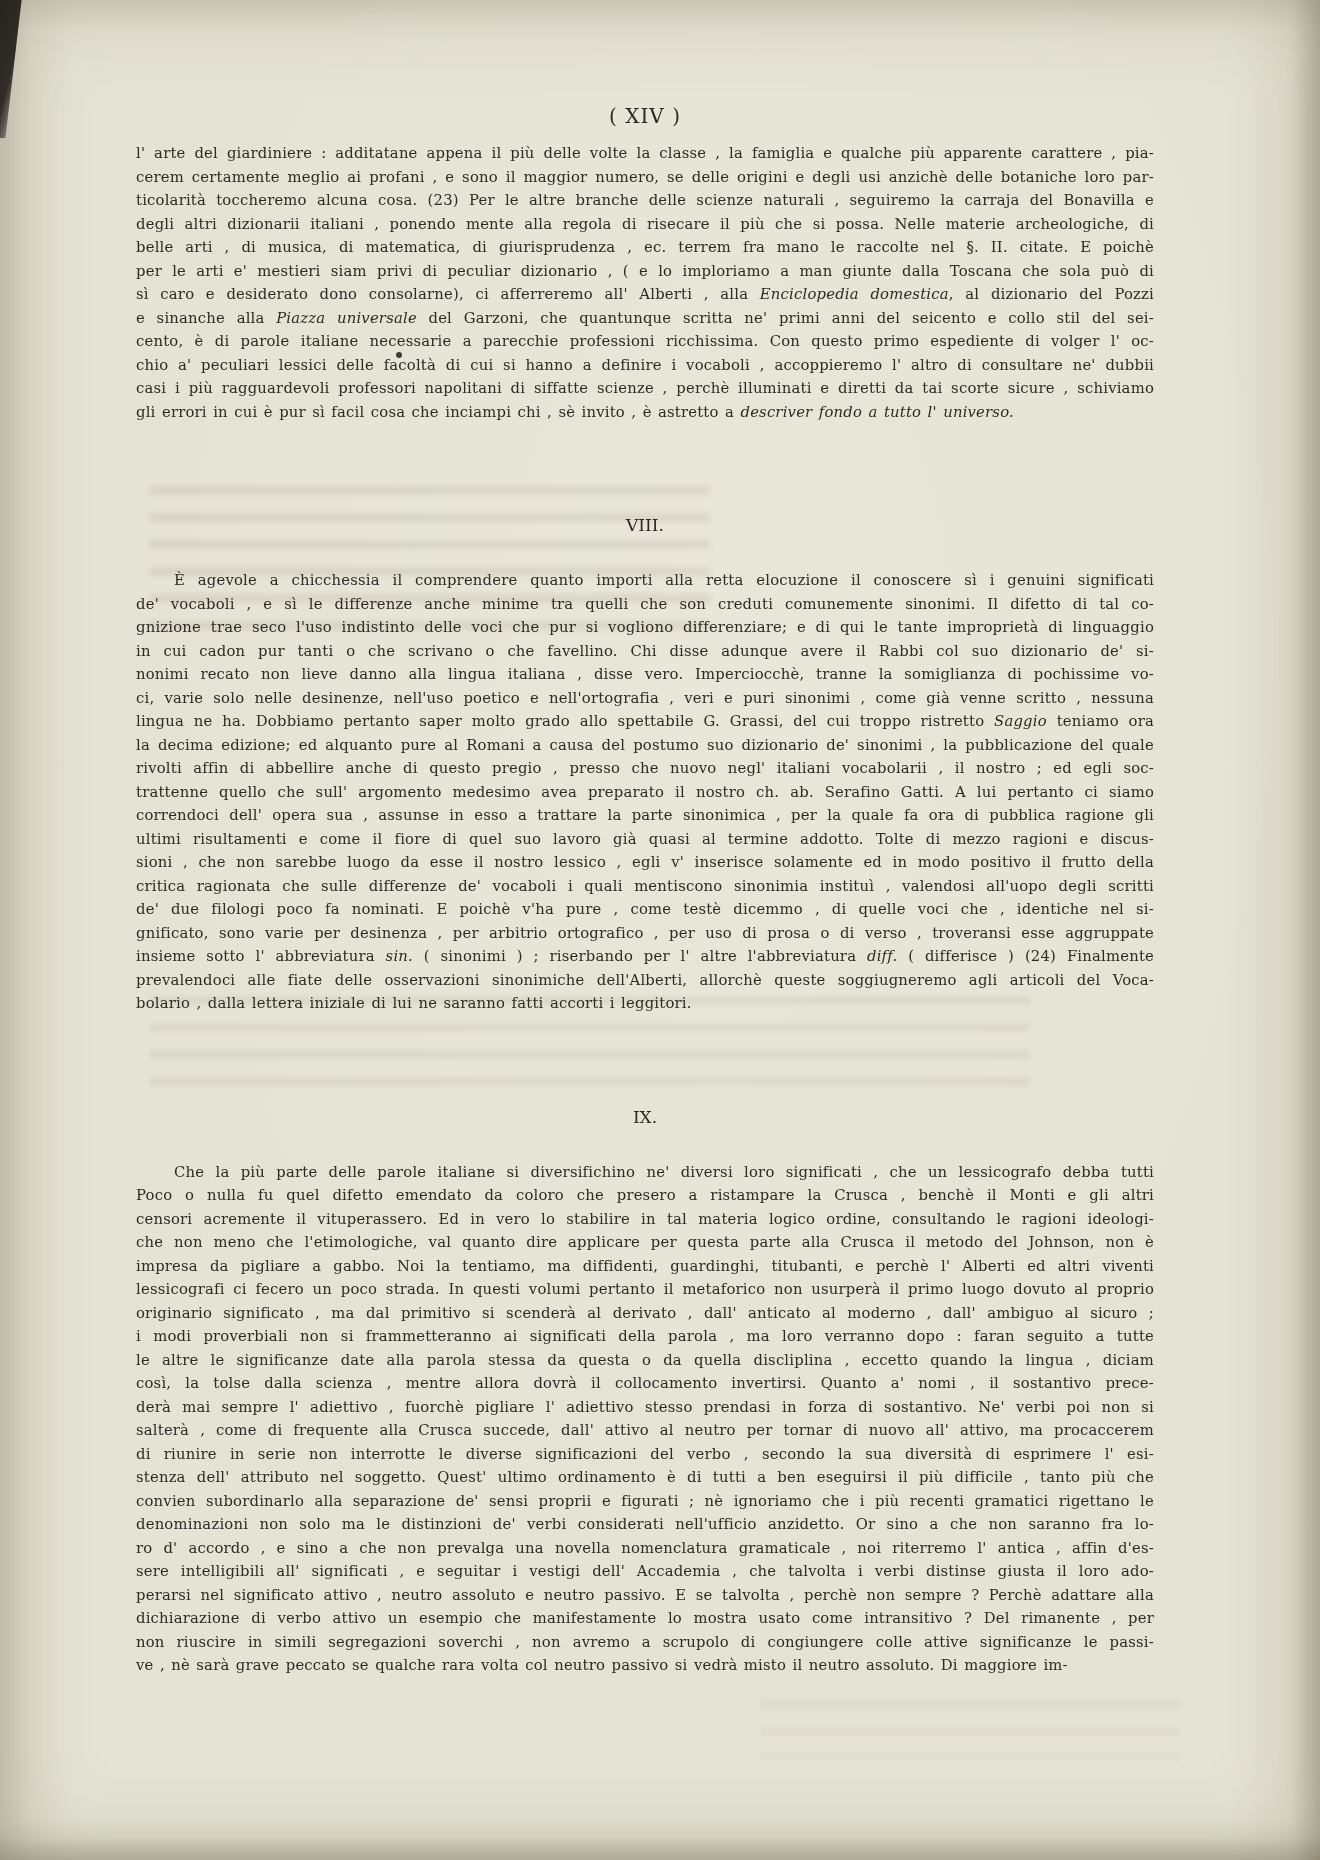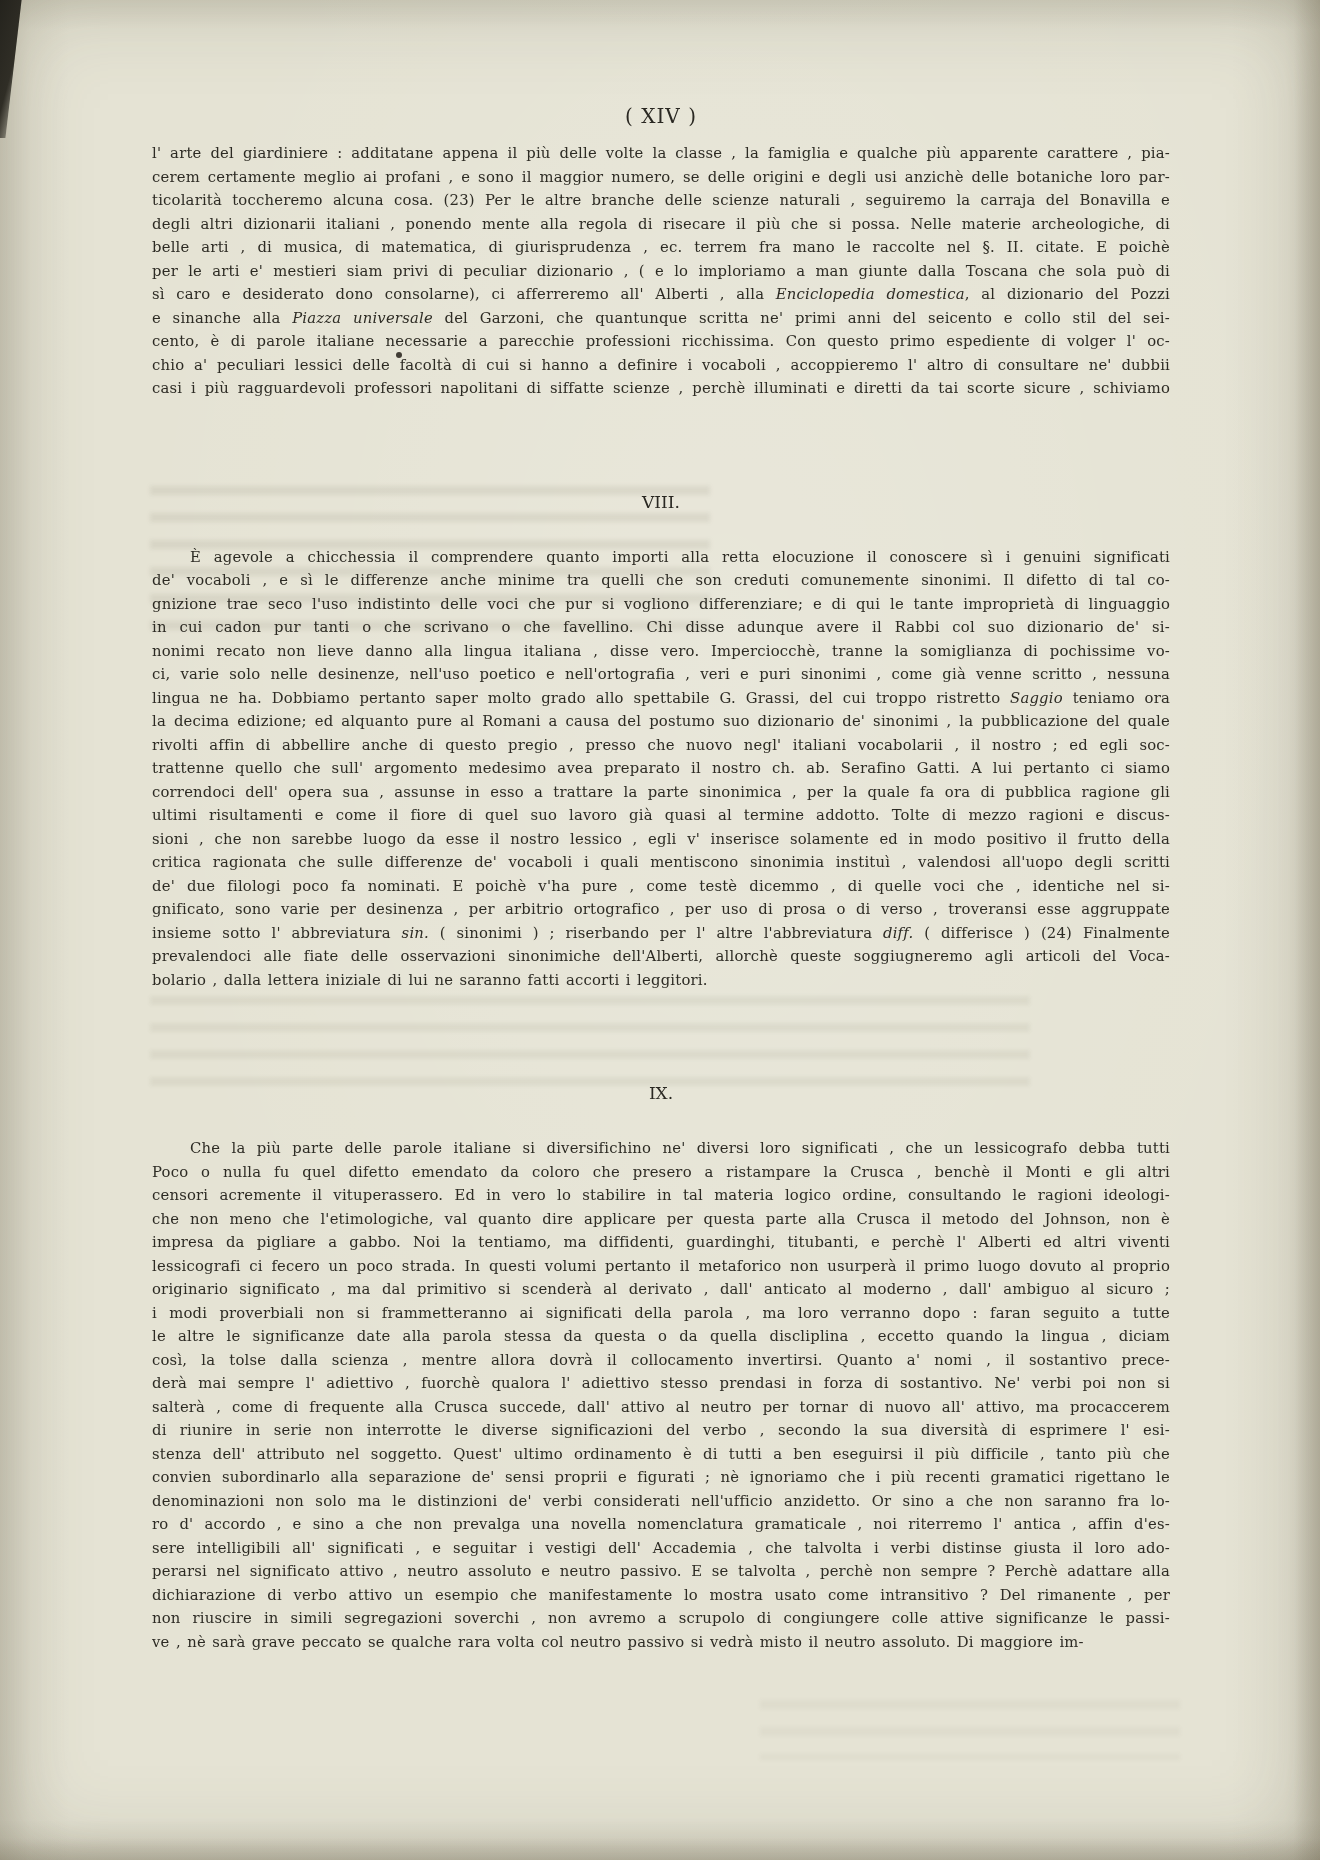--- a/index.html
+++ b/index.html
@@ -39,21 +39,21 @@
     pointer-events:none;
   }
   .bleed.a{left:150px;top:486px;width:560px;height:158px;}
   .bleed.b{left:150px;top:996px;width:880px;height:96px;opacity:.8;}
   .bleed.c{left:760px;top:1700px;width:420px;height:60px;opacity:.5;}
   .ink-dot{
     position:absolute;left:396px;top:352px;width:6px;height:6px;border-radius:50%;
     background:#221f17;opacity:.85;
   }
   .text-block{
-    position:absolute;left:140px;top:103px;width:1042px;
+    position:absolute;left:124px;top:103px;width:1042px;
   }
   .page-header{
     text-align:center;
     font-size:20px;line-height:26px;
     letter-spacing:1px;
     margin-bottom:12px;
     color:#2a2822;
   }
   .section-heading{
     text-align:center;
@@ -96,20 +96,21 @@
         <div class="text-line">cerem certamente meglio ai profani , e sono il maggior numero, se delle origini e degli usi anzichè delle botaniche loro par-</div>
         <div class="text-line">ticolarità toccheremo alcuna cosa. (23) Per le altre branche delle scienze naturali , seguiremo la carraja del Bonavilla e</div>
         <div class="text-line">degli altri dizionarii italiani , ponendo mente alla regola di risecare il più che si possa. Nelle materie archeologiche, di</div>
         <div class="text-line">belle arti , di musica, di matematica, di giurisprudenza , ec. terrem fra mano le raccolte nel §. II. citate. E poichè</div>
         <div class="text-line">per le arti e' mestieri siam privi di peculiar dizionario , ( e lo imploriamo a man giunte dalla Toscana che sola può di</div>
         <div class="text-line"><span>sì caro e desiderato dono consolarne), ci afferreremo all' Alberti , alla </span><span class="it">Enciclopedia domestica</span><span>, al dizionario del Pozzi</span></div>
         <div class="text-line"><span>e sinanche alla </span><span class="it">Piazza universale</span><span> del Garzoni, che quantunque scritta ne' primi anni del seicento e collo stil del sei-</span></div>
         <div class="text-line">cento, è di parole italiane necessarie a parecchie professioni ricchissima. Con questo primo espediente di volger l' oc-</div>
         <div class="text-line">chio a' peculiari lessici delle facoltà di cui si hanno a definire i vocaboli , accoppieremo l' altro di consultare ne' dubbii</div>
         <div class="text-line">casi i più ragguardevoli professori napolitani di siffatte scienze , perchè illuminati e diretti da tai scorte sicure , schiviamo</div>
+        <div class="text-line last-line"><span>gli errori in cui è pur sì facil cosa che inciampi chi , sè invito , è astretto a </span><span class="it">descriver fondo a tutto l' universo.</span></div>
       </div>
       <div class="section-heading">VIII.</div>
       <div class="paragraph">
         <div class="text-line indent">È agevole a chicchessia il comprendere quanto importi alla retta elocuzione il conoscere sì i genuini significati</div>
         <div class="text-line">de' vocaboli , e sì le differenze anche minime tra quelli che son creduti comunemente sinonimi. Il difetto di tal co-</div>
         <div class="text-line">gnizione trae seco l'uso indistinto delle voci che pur si vogliono differenziare; e di qui le tante improprietà di linguaggio</div>
         <div class="text-line">in cui cadon pur tanti o che scrivano o che favellino. Chi disse adunque avere il Rabbi col suo dizionario de' si-</div>
         <div class="text-line">nonimi recato non lieve danno alla lingua italiana , disse vero. Imperciocchè, tranne la somiglianza di pochissime vo-</div>
         <div class="text-line">ci, varie solo nelle desinenze, nell'uso poetico e nell'ortografia , veri e puri sinonimi , come già venne scritto , nessuna</div>
         <div class="text-line"><span>lingua ne ha. Dobbiamo pertanto saper molto grado allo spettabile G. Grassi, del cui troppo ristretto </span><span class="it">Saggio</span><span> teniamo ora</span></div>
@@ -131,21 +132,21 @@
         <div class="text-line indent">Che la più parte delle parole italiane si diversifichino ne' diversi loro significati , che un lessicografo debba tutti</div>
         <div class="text-line">Poco o nulla fu quel difetto emendato da coloro che presero a ristampare la Crusca , benchè il Monti e gli altri</div>
         <div class="text-line">censori acremente il vituperassero. Ed in vero lo stabilire in tal materia logico ordine, consultando le ragioni ideologi-</div>
         <div class="text-line">che non meno che l'etimologiche, val quanto dire applicare per questa parte alla Crusca il metodo del Johnson, non è</div>
         <div class="text-line">impresa da pigliare a gabbo. Noi la tentiamo, ma diffidenti, guardinghi, titubanti, e perchè l' Alberti ed altri viventi</div>
         <div class="text-line">lessicografi ci fecero un poco strada. In questi volumi pertanto il metaforico non usurperà il primo luogo dovuto al proprio</div>
         <div class="text-line">originario significato , ma dal primitivo si scenderà al derivato , dall' anticato al moderno , dall' ambiguo al sicuro ;</div>
         <div class="text-line">i modi proverbiali non si frammetteranno ai significati della parola , ma loro verranno dopo : faran seguito a tutte</div>
         <div class="text-line">le altre le significanze date alla parola stessa da questa o da quella discliplina , eccetto quando la lingua , diciam</div>
         <div class="text-line">così, la tolse dalla scienza , mentre allora dovrà il collocamento invertirsi. Quanto a' nomi , il sostantivo prece-</div>
-        <div class="text-line">derà mai sempre l' adiettivo , fuorchè qualora l' adiettivo stesso prendasi in forza di sostantivo. Ne' verbi poi non si</div>
+        <div class="text-line">derà mai sempre l' adiettivo , fuorchè pigliare l' adiettivo stesso prendasi in forza di sostantivo. Ne' verbi poi non si</div>
         <div class="text-line">salterà , come di frequente alla Crusca succede, dall' attivo al neutro per tornar di nuovo all' attivo, ma procaccerem</div>
         <div class="text-line">di riunire in serie non interrotte le diverse significazioni del verbo , secondo la sua diversità di esprimere l' esi-</div>
         <div class="text-line">stenza dell' attributo nel soggetto. Quest' ultimo ordinamento è di tutti a ben eseguirsi il più difficile , tanto più che</div>
         <div class="text-line">convien subordinarlo alla separazione de' sensi proprii e figurati ; nè ignoriamo che i più recenti gramatici rigettano le</div>
         <div class="text-line">denominazioni non solo ma le distinzioni de' verbi considerati nell'ufficio anzidetto. Or sino a che non saranno fra lo-</div>
         <div class="text-line">ro d' accordo , e sino a che non prevalga una novella nomenclatura gramaticale , noi riterremo l' antica , affin d'es-</div>
         <div class="text-line">sere intelligibili all' significati , e seguitar i vestigi dell' Accademia , che talvolta i verbi distinse giusta il loro ado-</div>
         <div class="text-line">perarsi nel significato attivo , neutro assoluto e neutro passivo. E se talvolta , perchè non sempre ? Perchè adattare alla</div>
         <div class="text-line">dichiarazione di verbo attivo un esempio che manifestamente lo mostra usato come intransitivo ? Del rimanente , per</div>
         <div class="text-line">non riuscire in simili segregazioni soverchi , non avremo a scrupolo di congiungere colle attive significanze le passi-</div>

